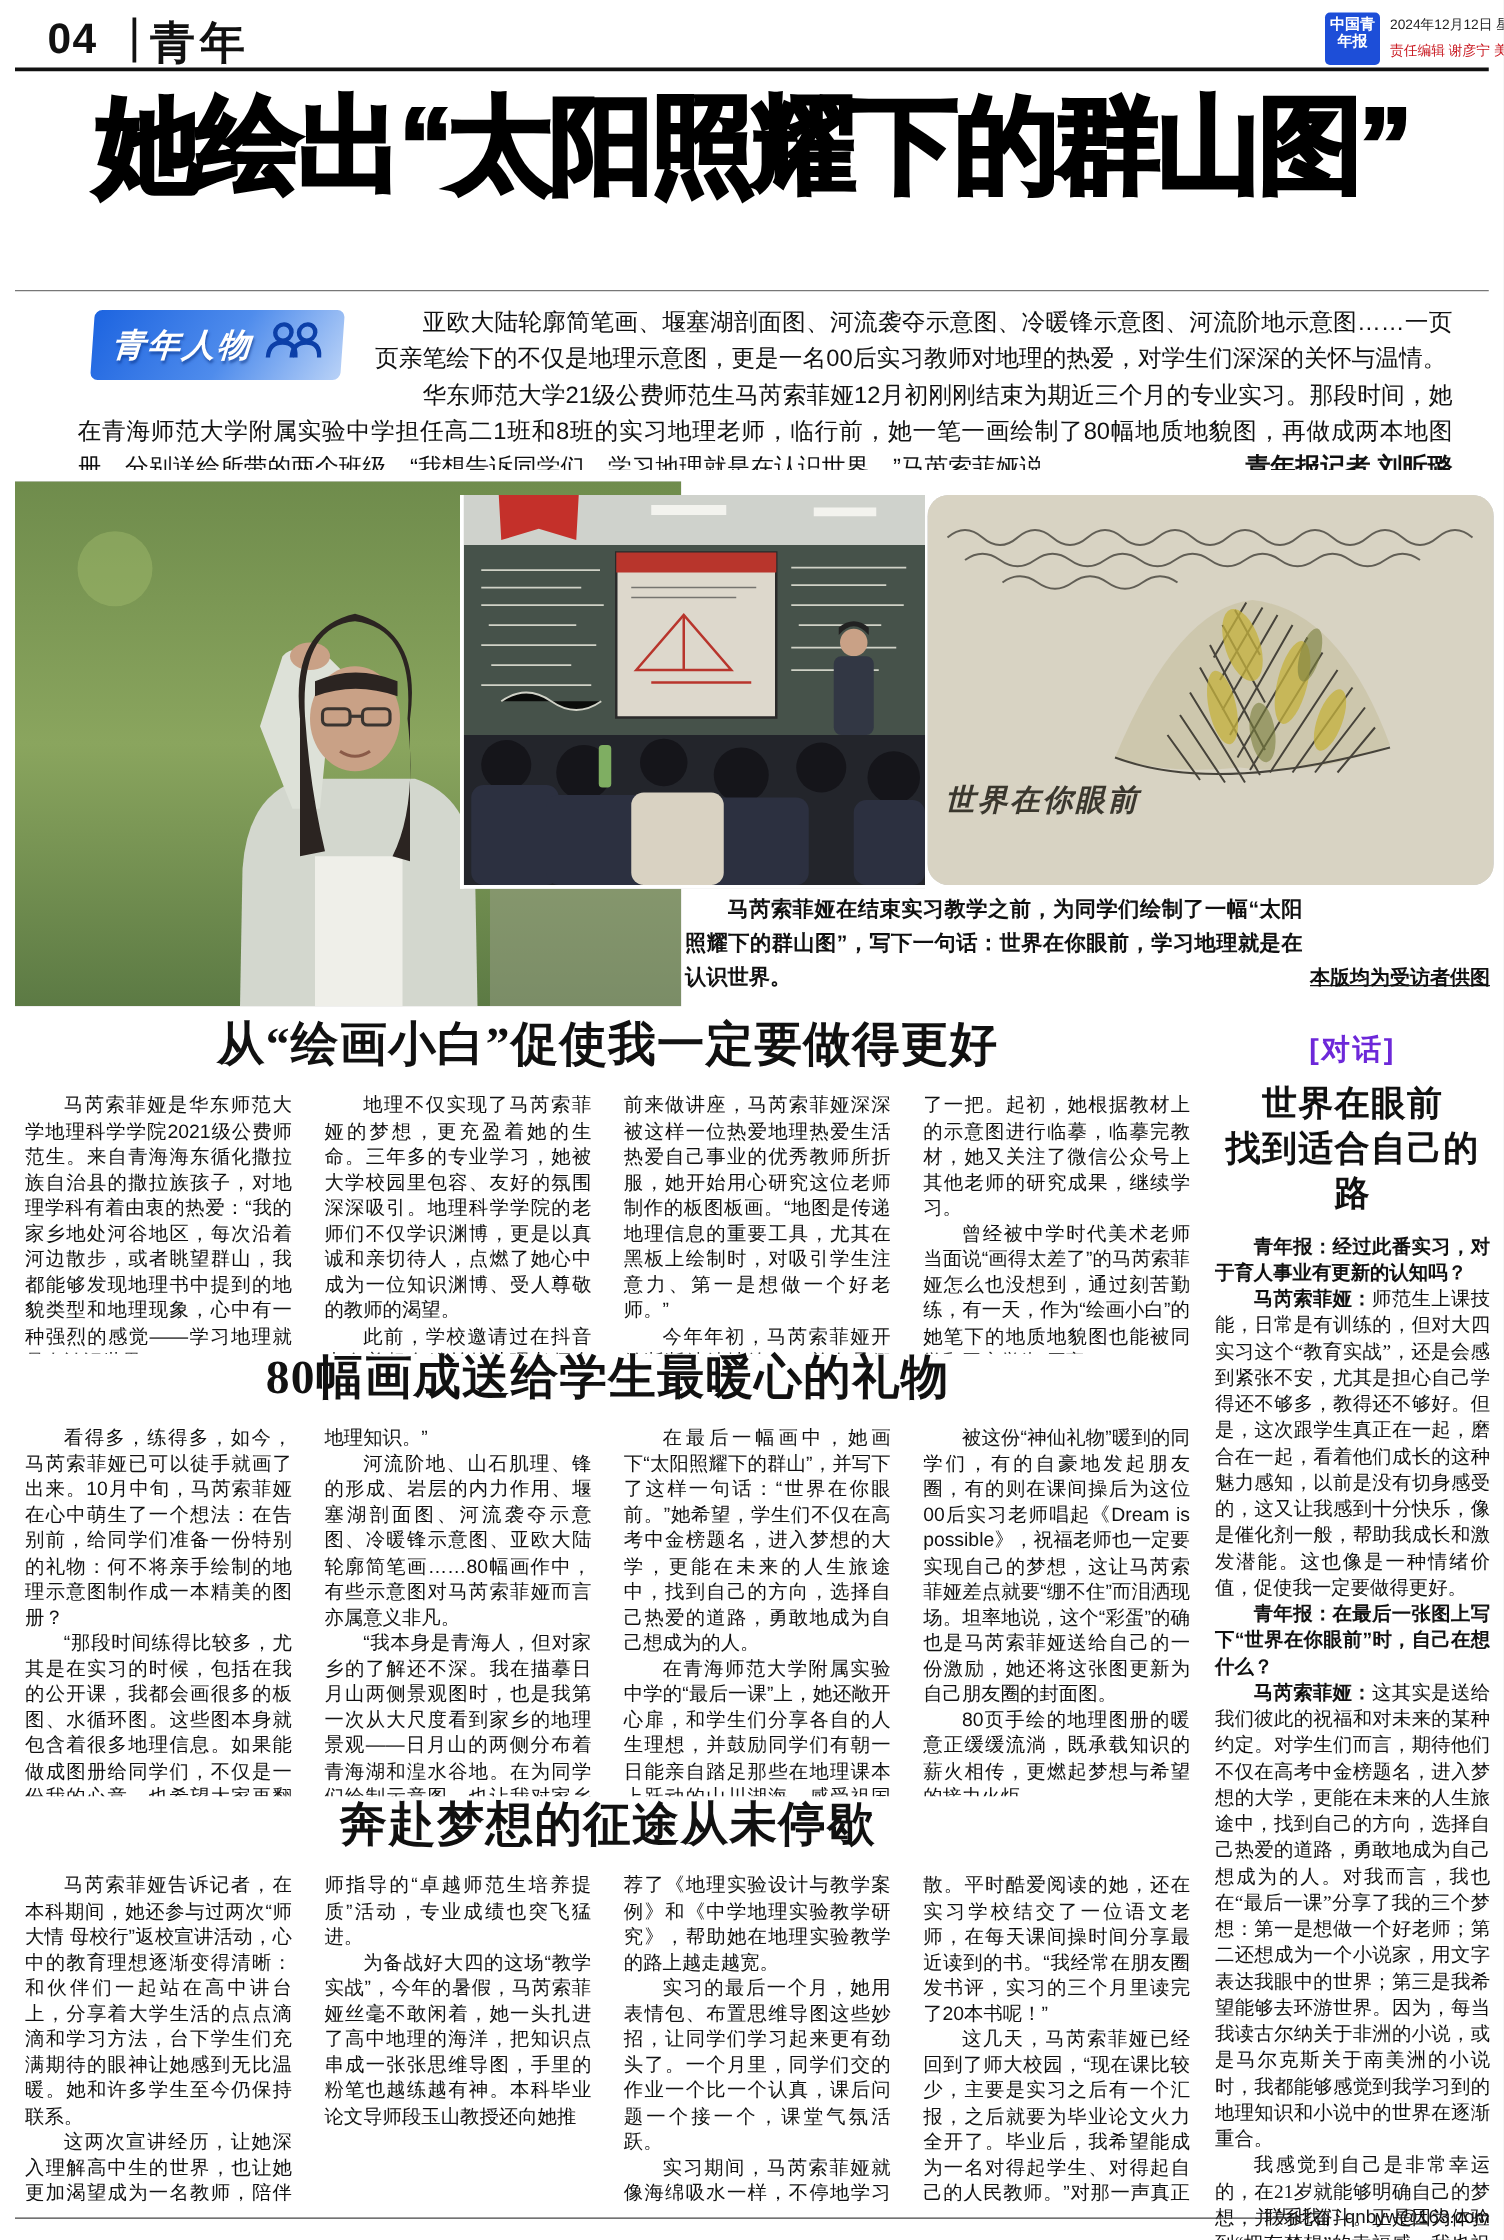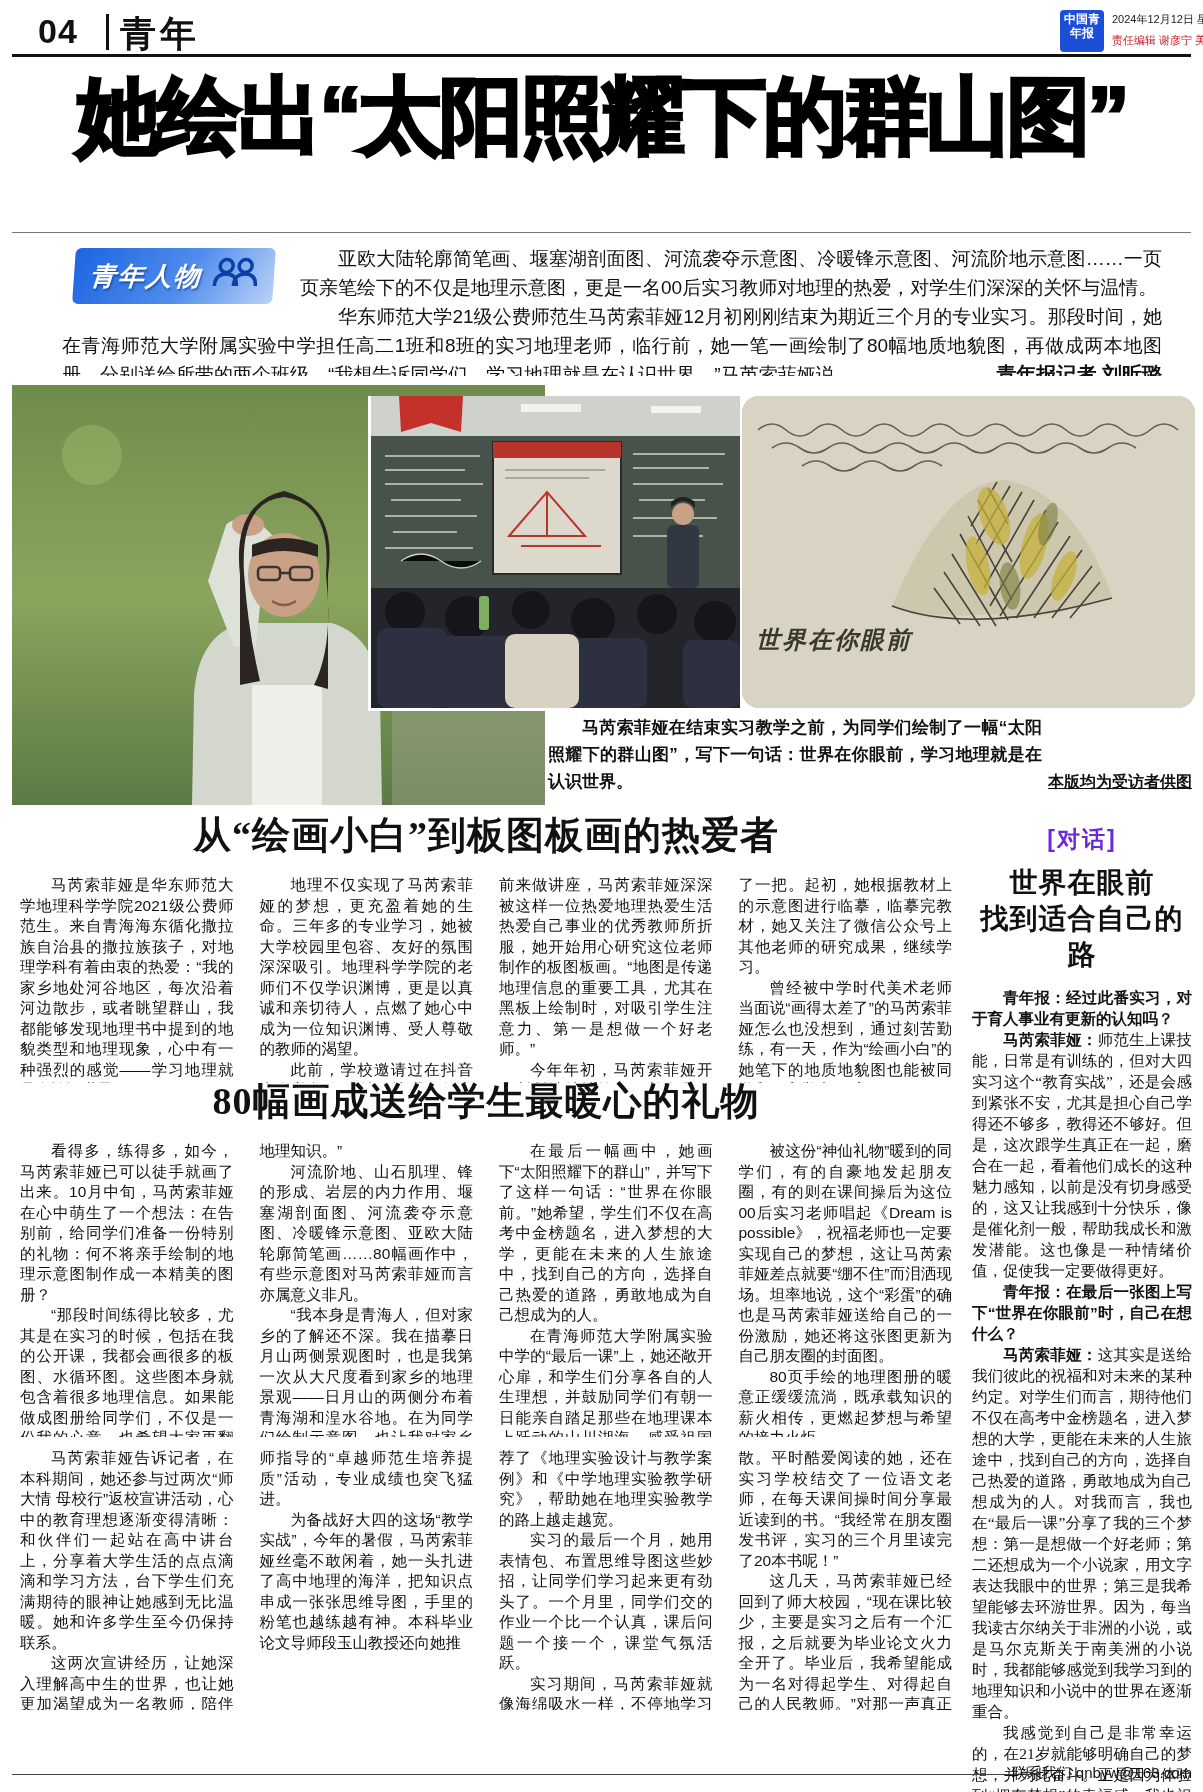--- a/index.html
+++ b/index.html
@@ -204,21 +204,21 @@
         <ellipse cx="306" cy="128" rx="8" ry="22" transform="rotate(16 306 128)"></ellipse>
       </g>
     </svg>
     <span class="draw-text">世界在你眼前</span>
   </div>
 
   <div class="caption">马芮索菲娅在结束实习教学之前，为同学们绘制了一幅“太阳照耀下的群山图”，写下一句话：世界在你眼前，学习地理就是在认识世界。</div>
   <div class="credit">本版均为受访者供图</div>
 
   <div class="sec sec1">
-    <div class="sec-h">从“绘画小白”到板图板画的热爱者</div>
+    <div class="sec-h">从“绘画小白”促使我一定要做得更好</div>
     <div class="cols">
       <div class="col">
         <p>马芮索菲娅是华东师范大学地理科学学院2021级公费师范生。来自青海海东循化撒拉族自治县的撒拉族孩子，对地理学科有着由衷的热爱：“我的家乡地处河谷地区，每次沿着河边散步，或者眺望群山，我都能够发现地理书中提到的地貌类型和地理现象，心中有一种强烈的感觉——学习地理就是在认识世界。”</p>
       </div>
       <div class="col">
         <p>地理不仅实现了马芮索菲娅的梦想，更充盈着她的生命。三年多的专业学习，她被大学校园里包容、友好的氛围深深吸引。地理科学学院的老师们不仅学识渊博，更是以真诚和亲切待人，点燃了她心中成为一位知识渊博、受人尊敬的教师的渴望。</p>
         <p>此前，学校邀请过在抖音上有着超多粉丝的地理老师袁晓</p>
       </div>
       <div class="col">
         <p class="cont">前来做讲座，马芮索菲娅深深被这样一位热爱地理热爱生活热爱自己事业的优秀教师所折服，她开始用心研究这位老师制作的板图板画。“地图是传递地理信息的重要工具，尤其在黑板上绘制时，对吸引学生注意力、第一是想做一个好老师。”</p>
@@ -248,20 +248,21 @@
         <p>在青海师范大学附属实验中学的“最后一课”上，她还敞开心扉，和学生们分享各自的人生理想，并鼓励同学们有朝一日能亲自踏足那些在地理课本上跃动的山川湖海，感受祖国大好河山以及世界各地的多彩文化。</p>
       </div>
       <div class="col">
         <p>被这份“神仙礼物”暖到的同学们，有的自豪地发起朋友圈，有的则在课间操后为这位00后实习老师唱起《Dream is possible》，祝福老师也一定要实现自己的梦想，这让马芮索菲娅差点就要“绷不住”而泪洒现场。坦率地说，这个“彩蛋”的确也是马芮索菲娅送给自己的一份激励，她还将这张图更新为自己朋友圈的封面图。</p>
         <p>80页手绘的地理图册的暖意正缓缓流淌，既承载知识的薪火相传，更燃起梦想与希望的接力火炬。</p>
       </div>
     </div>
   </div>
 
   <div class="sec sec3">
+    <div class="sec-h">奔赴梦想的征途从未停歇</div>
     <div class="cols">
       <div class="col">
         <p>马芮索菲娅告诉记者，在本科期间，她还参与过两次“师大情 母校行”返校宣讲活动，心中的教育理想逐渐变得清晰：和伙伴们一起站在高中讲台上，分享着大学生活的点点滴滴和学习方法，台下学生们充满期待的眼神让她感到无比温暖。她和许多学生至今仍保持联系。</p>
         <p>这两次宣讲经历，让她深入理解高中生的世界，也让她更加渴望成为一名教师，陪伴同学们一同度过宝贵的青春时光。她更加刻苦学习，积极参与张琦老</p>
       </div>
       <div class="col">
         <p class="cont">师指导的“卓越师范生培养提质”活动，专业成绩也突飞猛进。</p>
         <p>为备战好大四的这场“教学实战”，今年的暑假，马芮索菲娅丝毫不敢闲着，她一头扎进了高中地理的海洋，把知识点串成一张张思维导图，手里的粉笔也越练越有神。本科毕业论文导师段玉山教授还向她推</p>
       </div>
       <div class="col">

